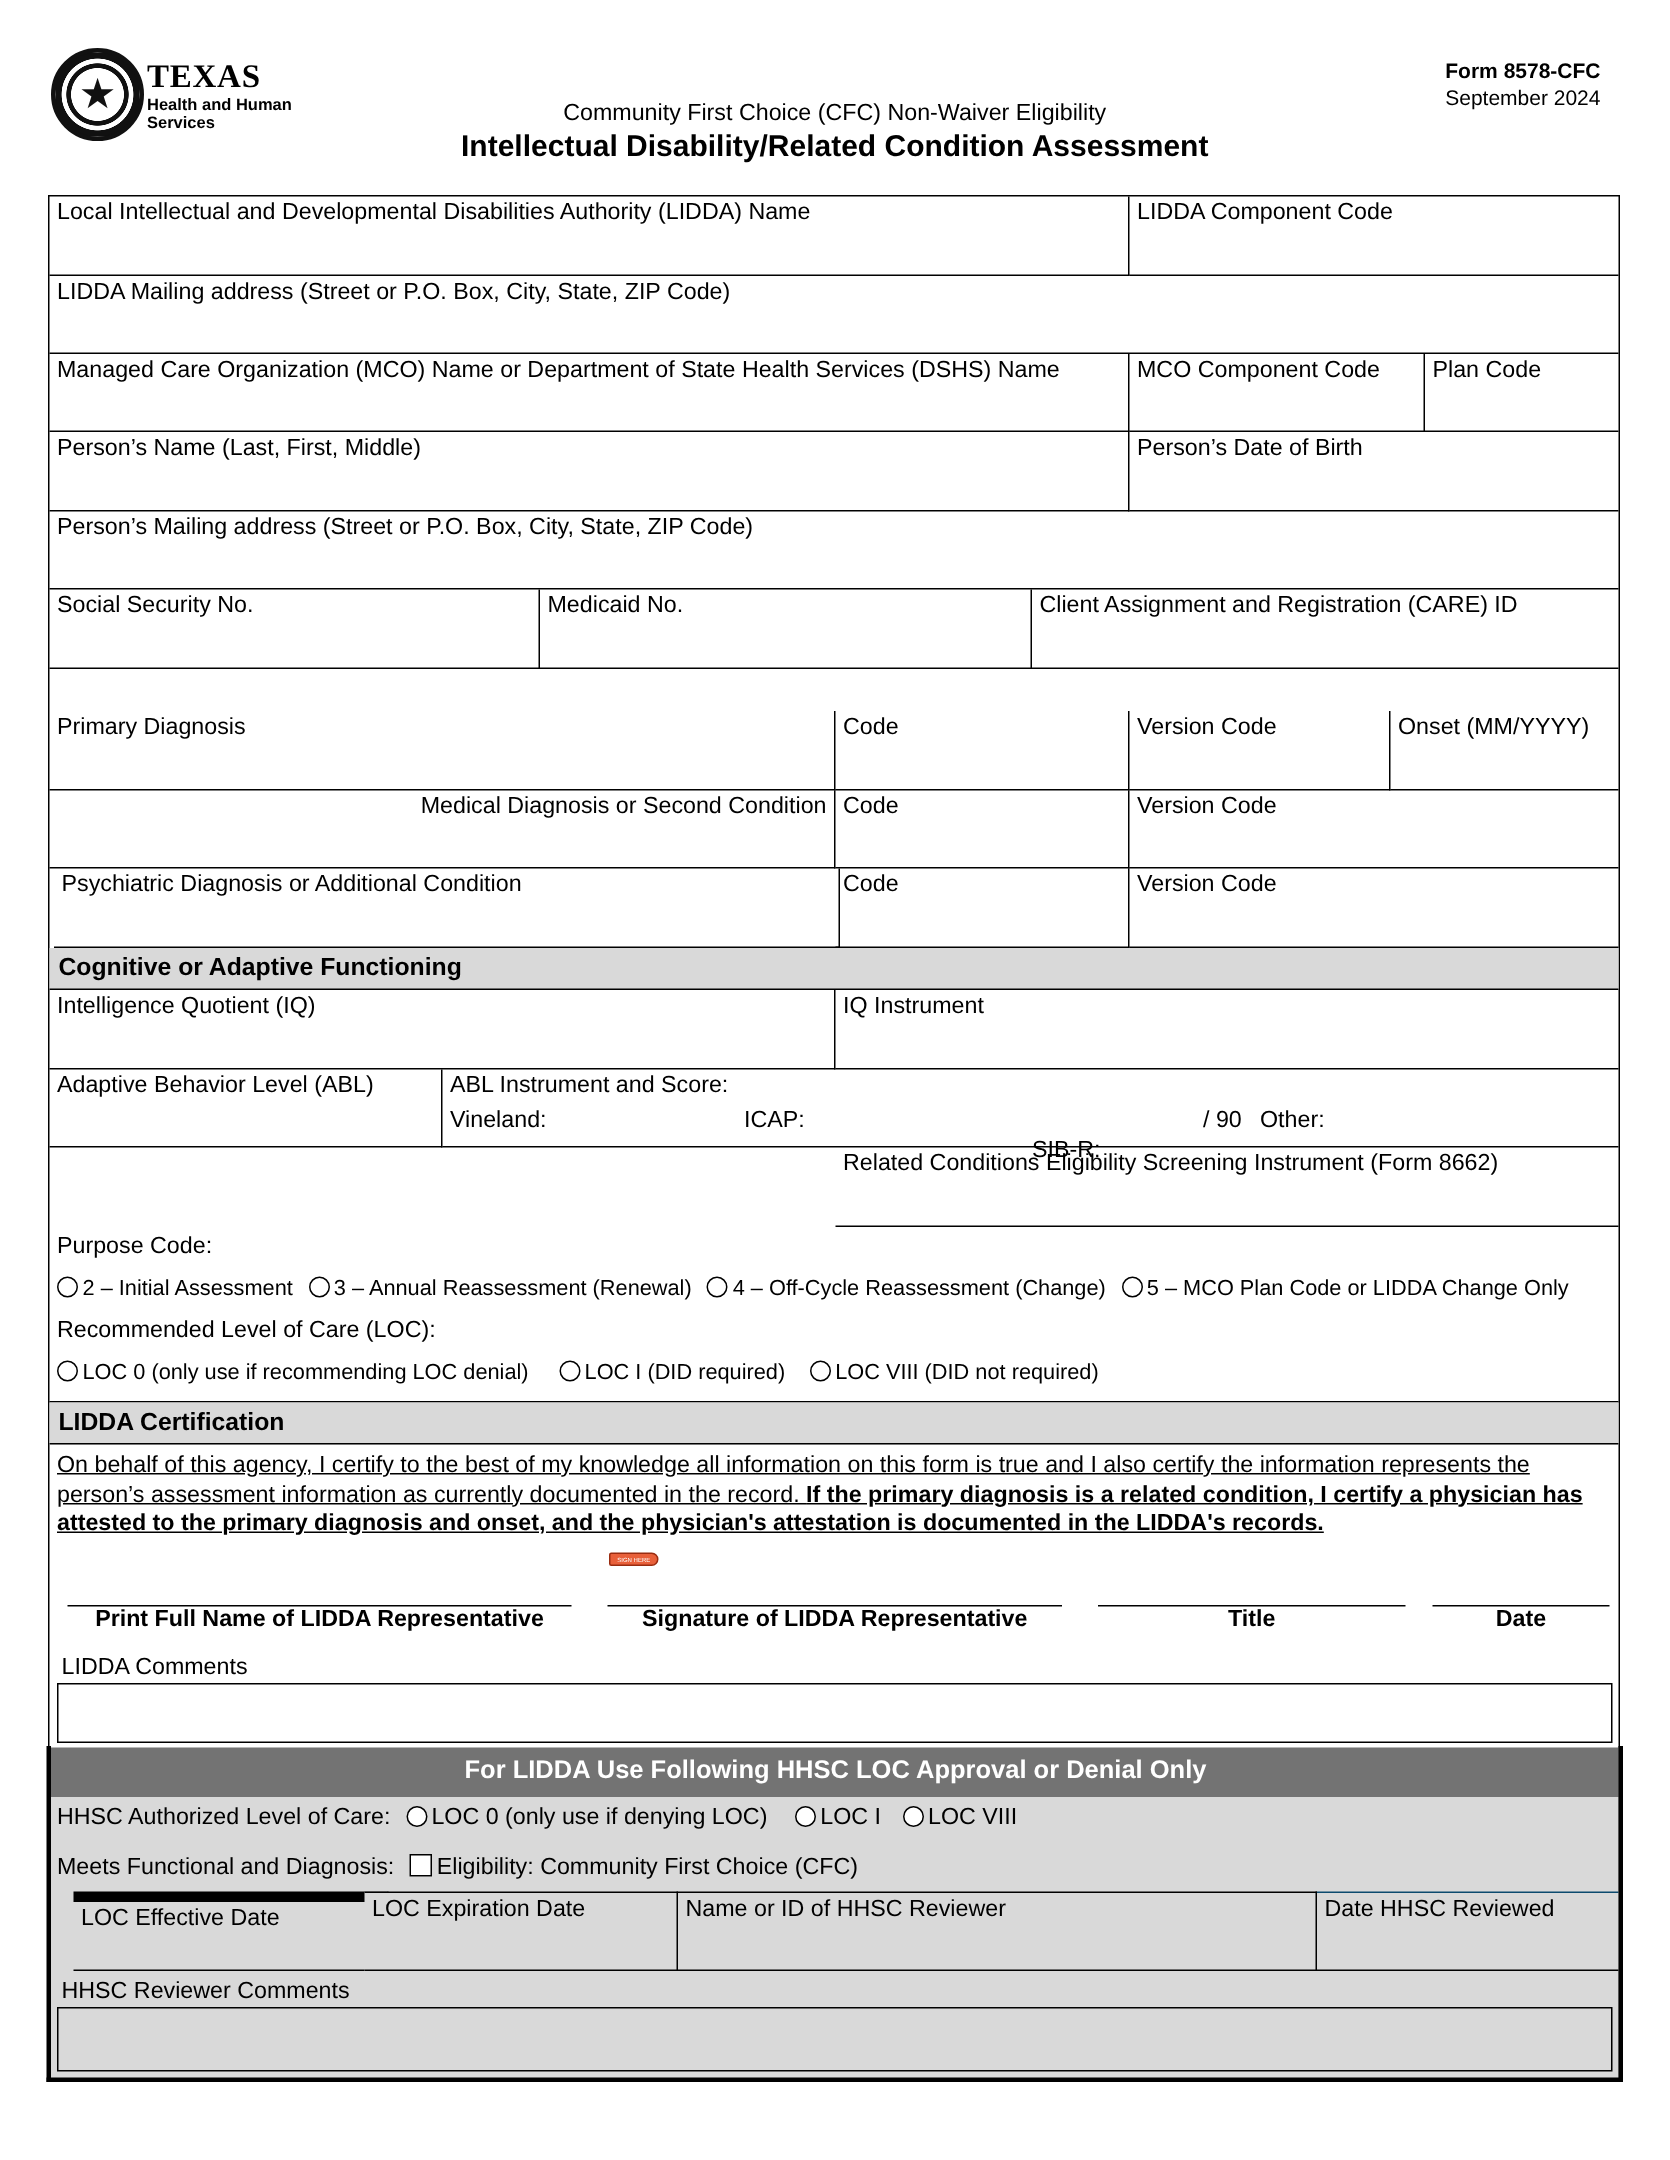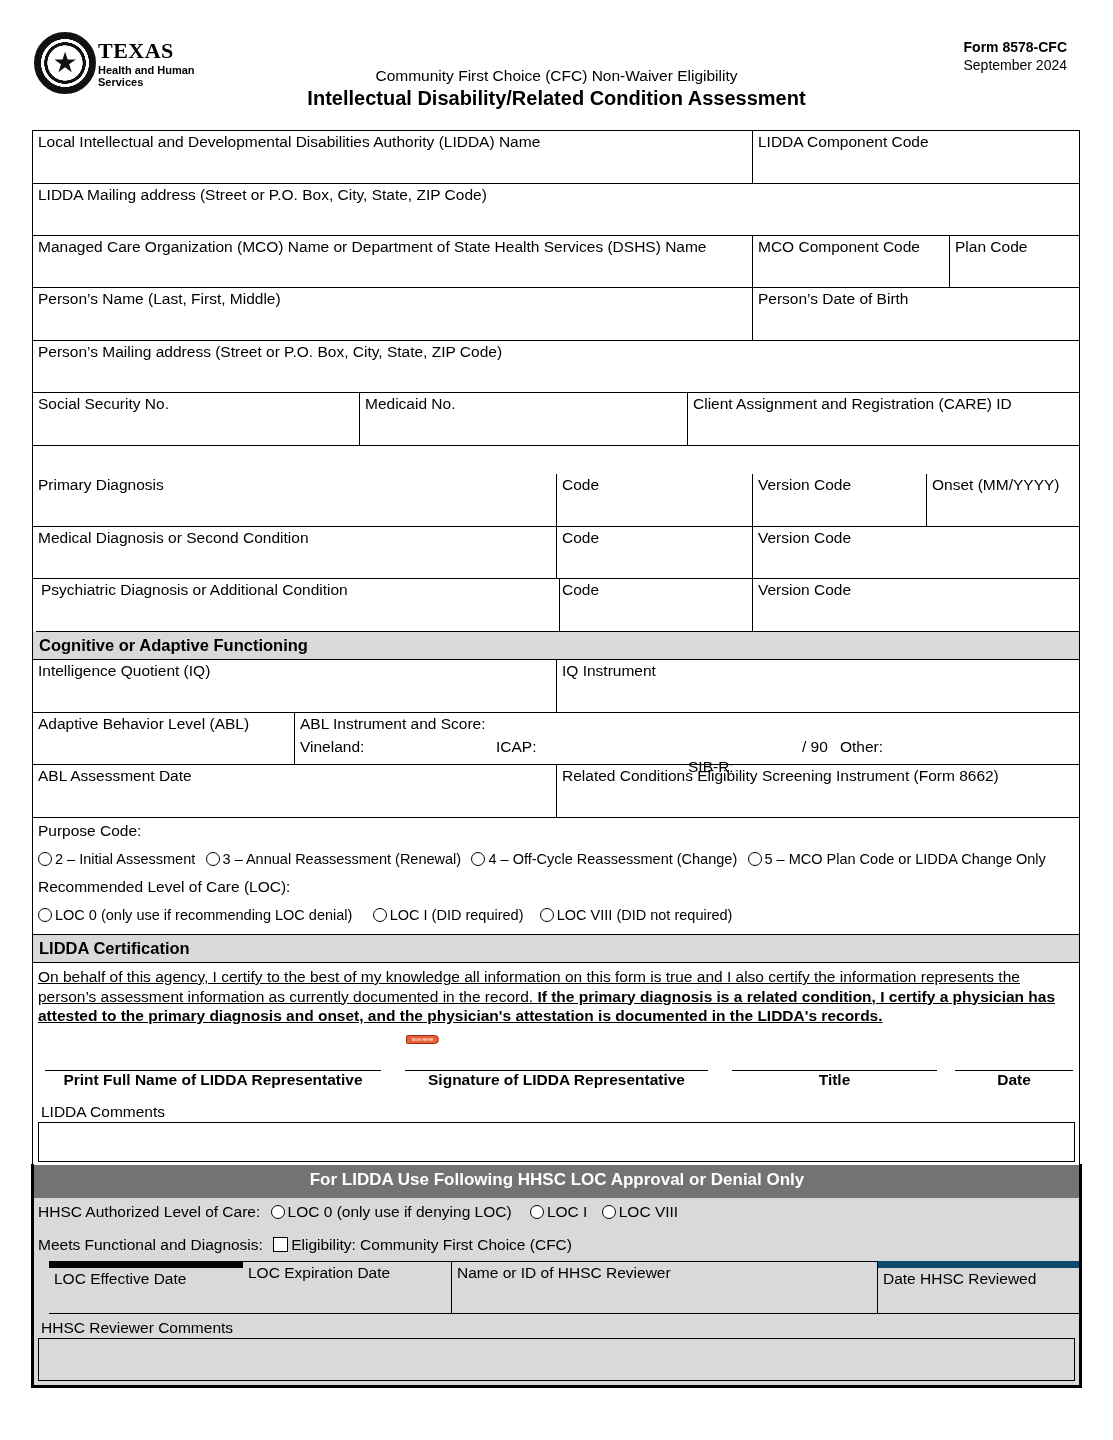--- a/index.html
+++ b/index.html
@@ -68,21 +68,21 @@
 
   <div class="cell" style="left:0;top:262px;width:327px;height:53px;"><span>Social Security No.</span></div>
   <div class="cell nr" style="left:655px;top:262px;width:391px;height:53px;"><span>Client Assignment and Registration (CARE) ID</span></div>
   <div class="cell" style="left:327px;top:262px;width:328px;height:53px;"><span>Medicaid No.</span></div>
 
   <div class="cell" style="left:0;top:343px;width:524px;height:53px;"><span>Primary Diagnosis</span></div>
   <div class="cell" style="left:524px;top:343px;width:196px;height:53px;"><span>Code</span></div>
   <div class="cell" style="left:720px;top:343px;width:174px;height:53px;"><span>Version Code</span></div>
   <div class="cell nr" style="left:894px;top:343px;width:152px;height:53px;"><span>Onset (MM/YYYY)</span></div>
 
-  <div class="cell" style="left:0;top:396px;width:524px;height:52px;"><span>Medical Diagnosis or Second Condition</span></div>
+  <div class="cell" style="left:0;top:396px;width:524px;height:52px;text-align:right;"><span>Medical Diagnosis or Second Condition</span></div>
   <div class="cell" style="left:524px;top:396px;width:196px;height:52px;"><span>Code</span></div>
   <div class="cell nr" style="left:720px;top:396px;width:326px;height:52px;"><span>Version Code</span></div>
 
   <div class="cell" style="left:3px;top:448px;width:524px;height:53px;"><span>Psychiatric Diagnosis or Additional Condition</span></div>
   <div class="cell" style="left:524px;top:448px;width:196px;height:53px;"><span>Code</span></div>
   <div class="cell nr" style="left:720px;top:448px;width:326px;height:53px;"><span>Version Code</span></div>
 
   <div class="section" style="top:501px;">Cognitive or Adaptive Functioning</div>
   <div class="cell" style="left:0;top:529px;width:524px;height:53px;"><span>Intelligence Quotient (IQ)</span></div>
   <div class="cell nr" style="left:524px;top:529px;width:522px;height:53px;"><span>IQ Instrument</span></div>
@@ -92,21 +92,20 @@
     <div>ABL Instrument and Score:</div>
     <div style="position:relative;height:22px;margin-top:5px;">
       <span class="abs" style="left:0;">Vineland:</span>
       <span class="abs" style="left:196px;">ICAP:</span>
       <span class="abs" style="left:388px;margin-top:20px;">SIB-R:</span>
       <span class="abs" style="left:502px;">/ 90</span>
       <span class="abs" style="left:540px;">Other:</span>
     </div>
   </div>
 
-  <div class="cell" style="left:0;top:634px;width:524px;height:53px;"><span>ABL Assessment Date</span></div>
   <div class="cell nr" style="left:524px;top:634px;width:522px;height:53px;"><span>Related Conditions Eligibility Screening Instrument (Form 8662)</span></div>
 
   <div class="cell nr" style="left:0;top:687px;width:1046px;height:117px;padding-top:4px;">
     <div>Purpose Code:</div>
     <div style="margin-top:10px;">
       <span class="opt"><span class="radio"></span><span>2 – Initial Assessment</span></span>
       <span class="opt"><span class="radio"></span><span>3 – Annual Reassessment (Renewal)</span></span>
       <span class="opt"><span class="radio"></span><span>4 – Off-Cycle Reassessment (Change)</span></span>
       <span class="opt"><span class="radio"></span><span>5 – MCO Plan Code or LIDDA Change Only</span></span>
     </div>
@@ -144,19 +143,19 @@
     <span class="opt" style="font-size:15.5px;margin-right:10px;margin-top:28px;"><span class="radio"></span><span>LOC I</span></span>
     <span class="opt" style="font-size:15.5px;"><span class="radio"></span><span>LOC VIII</span></span>
   </div>
   <div class="abs" style="left:5px;top:1105px;font-size:15.5px;white-space:nowrap;">
     <span>Meets Functional and Diagnosis:</span>
     <span style="margin-left:6px;"><span class="check"></span><span>Eligibility: Community First Choice (CFC)</span></span>
   </div>
   <div class="cell grey" style="left:16px;top:1130px;width:210px;height:53px;border-top:7px solid #000000;"><span>LOC Effective Date</span></div>
   <div class="cell grey" style="left:210px;top:1130px;width:209px;height:53px;border-top:1px solid #000;"><span>LOC Expiration Date</span></div>
   <div class="cell grey" style="left:419px;top:1130px;width:426px;height:53px;border-top:1px solid #000;"><span>Name or ID of HHSC Reviewer</span></div>
-  <div class="cell grey nr" style="left:845px;top:1130px;width:201px;height:53px;border-top:7px solid #0c4a6e;"><span>Date HHSC Reviewed</span></div>
+  <div class="cell grey nr" style="left:845px;top:1130px;width:201px;height:53px;border-top:1px solid #0c4a6e;"><span>Date HHSC Reviewed</span></div>
   <div class="abs" style="left:8px;top:1188px;font-size:15.5px;">HHSC Reviewer Comments</div>
   <div class="abs" style="left:5px;top:1207px;width:1037px;height:43px;border:1px solid #000;"></div>
 </div>
 <div class="abs" style="left:31px;top:1164px;width:3px;height:224px;background:#000;"></div>
 <div class="abs" style="left:1079px;top:1164px;width:3px;height:224px;background:#000;"></div>
 <div class="abs" style="left:31px;top:1385px;width:1051px;height:3px;background:#000;"></div>
 
 </body></html>

